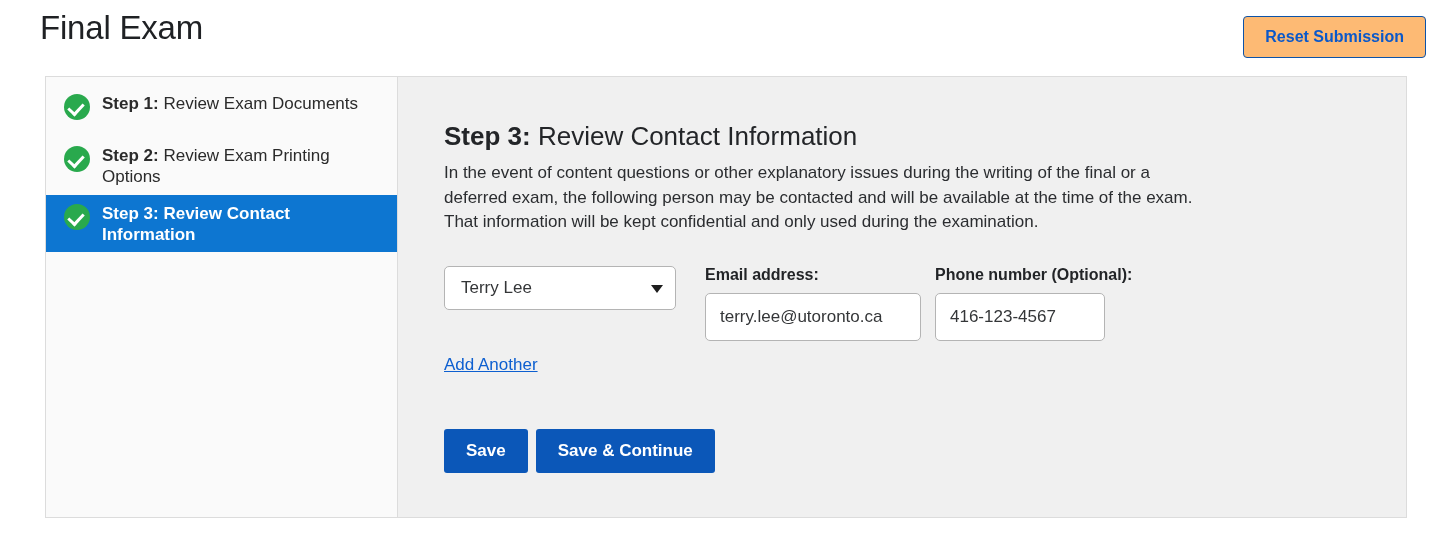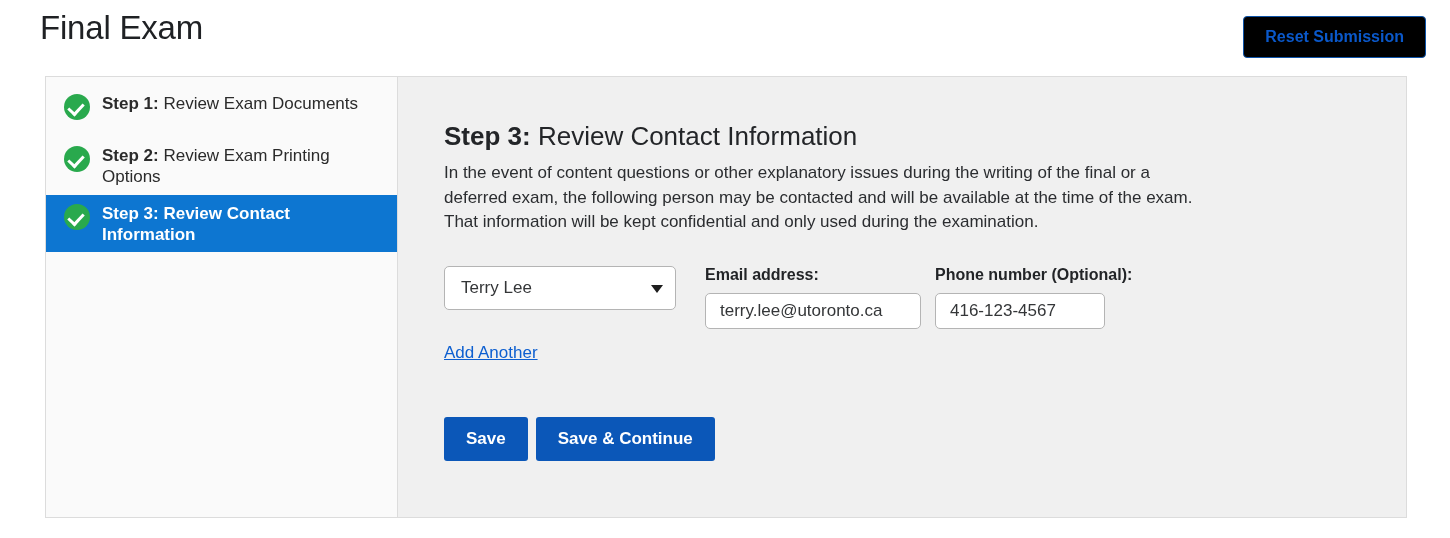--- a/index.html
+++ b/index.html
@@ -26,21 +26,21 @@
   .page-title {
     font-size: 33px;
     font-weight: 400;
     letter-spacing: -0.2px;
     color: #1f2124;
     margin: 9px 0 0 0;
     line-height: 1.15;
   }
   .reset-btn {
     margin-top: 16px;
-    background: #000000;
+    background: #fdba74;
     border: 1px solid #0d53a8;
     border-radius: 4px;
     color: #0a58ca;
     font-size: 16px;
     font-weight: 700;
     font-family: "Liberation Sans", sans-serif;
     padding: 11px 21px;
     cursor: pointer;
     line-height: 1.1;
   }
@@ -181,21 +181,21 @@
     top: 50%;
     margin-top: -3px;
     width: 0; height: 0;
     border-left: 6px solid transparent;
     border-right: 6px solid transparent;
     border-top: 8px solid #1e1e1e;
     pointer-events: none;
   }
   .text-input {
     width: 100%;
-    height: 36px;
+    height: 48px;
     background: #ffffff;
     border: 1px solid #b4b4b4;
     border-radius: 5px;
     font-size: 17px;
     color: #343638;
     padding: 0 10px 0 14px;
     font-family: "Liberation Sans", sans-serif;
   }
 
   .add-another {

